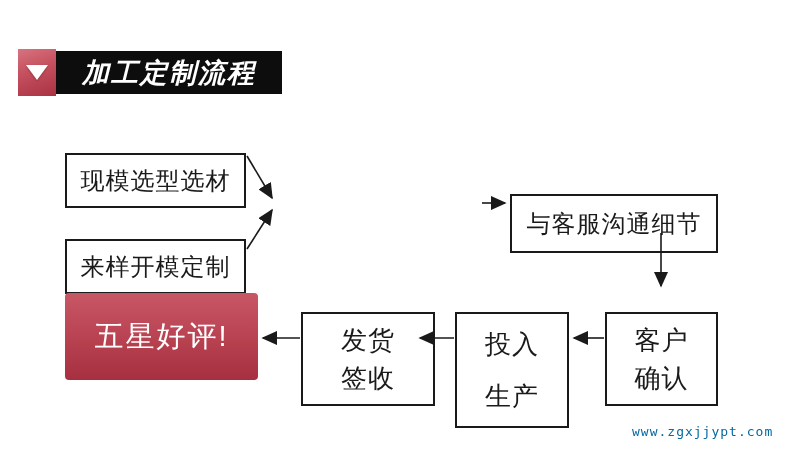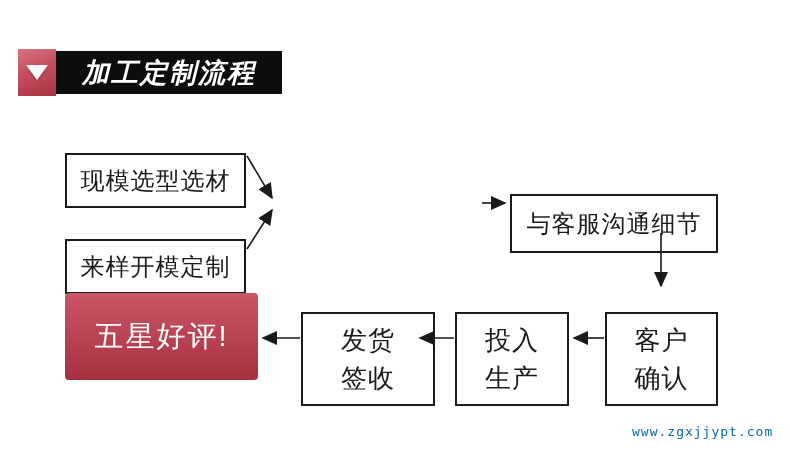--- a/index.html
+++ b/index.html
@@ -56,21 +56,21 @@
     font-size: 24px;
     letter-spacing: 1px;
     white-space: pre-line;
     margin-top: 21px;
   }
   .box-a { left: 65px;  top: 132px; width: 181px; height: 55px; }
   .box-b { left: 65px;  top: 218px; width: 181px; height: 55px; }
   .box-c { left: 279px; top: 175px; width: 202px; height: 58px; }
   .box-d { left: 510px; top: 173px; width: 208px; height: 59px; }
   .box-e { left: 605px; top: 291px; width: 113px; height: 94px; font-size: 26px; line-height: 38px; }
-  .box-f { left: 455px; top: 291px; width: 114px; height: 94px; font-size: 26px; line-height: 38px; }
+  .box-f { left: 455px; top: 291px; width: 114px; height: 116px; font-size: 26px; line-height: 52px; }
   .box-g { left: 301px; top: 291px; width: 134px; height: 94px; font-size: 26px; line-height: 38px; }
   .box-final {
     position: absolute;
     left: 65px; top: 293px;
     width: 193px; height: 87px;
     background: linear-gradient(180deg, #c85766 0%, #b84150 55%, #a63040 100%);
     border-radius: 4px;
     color: #ffffff;
     display: flex; align-items: center; justify-content: center;
     font-size: 29px;

